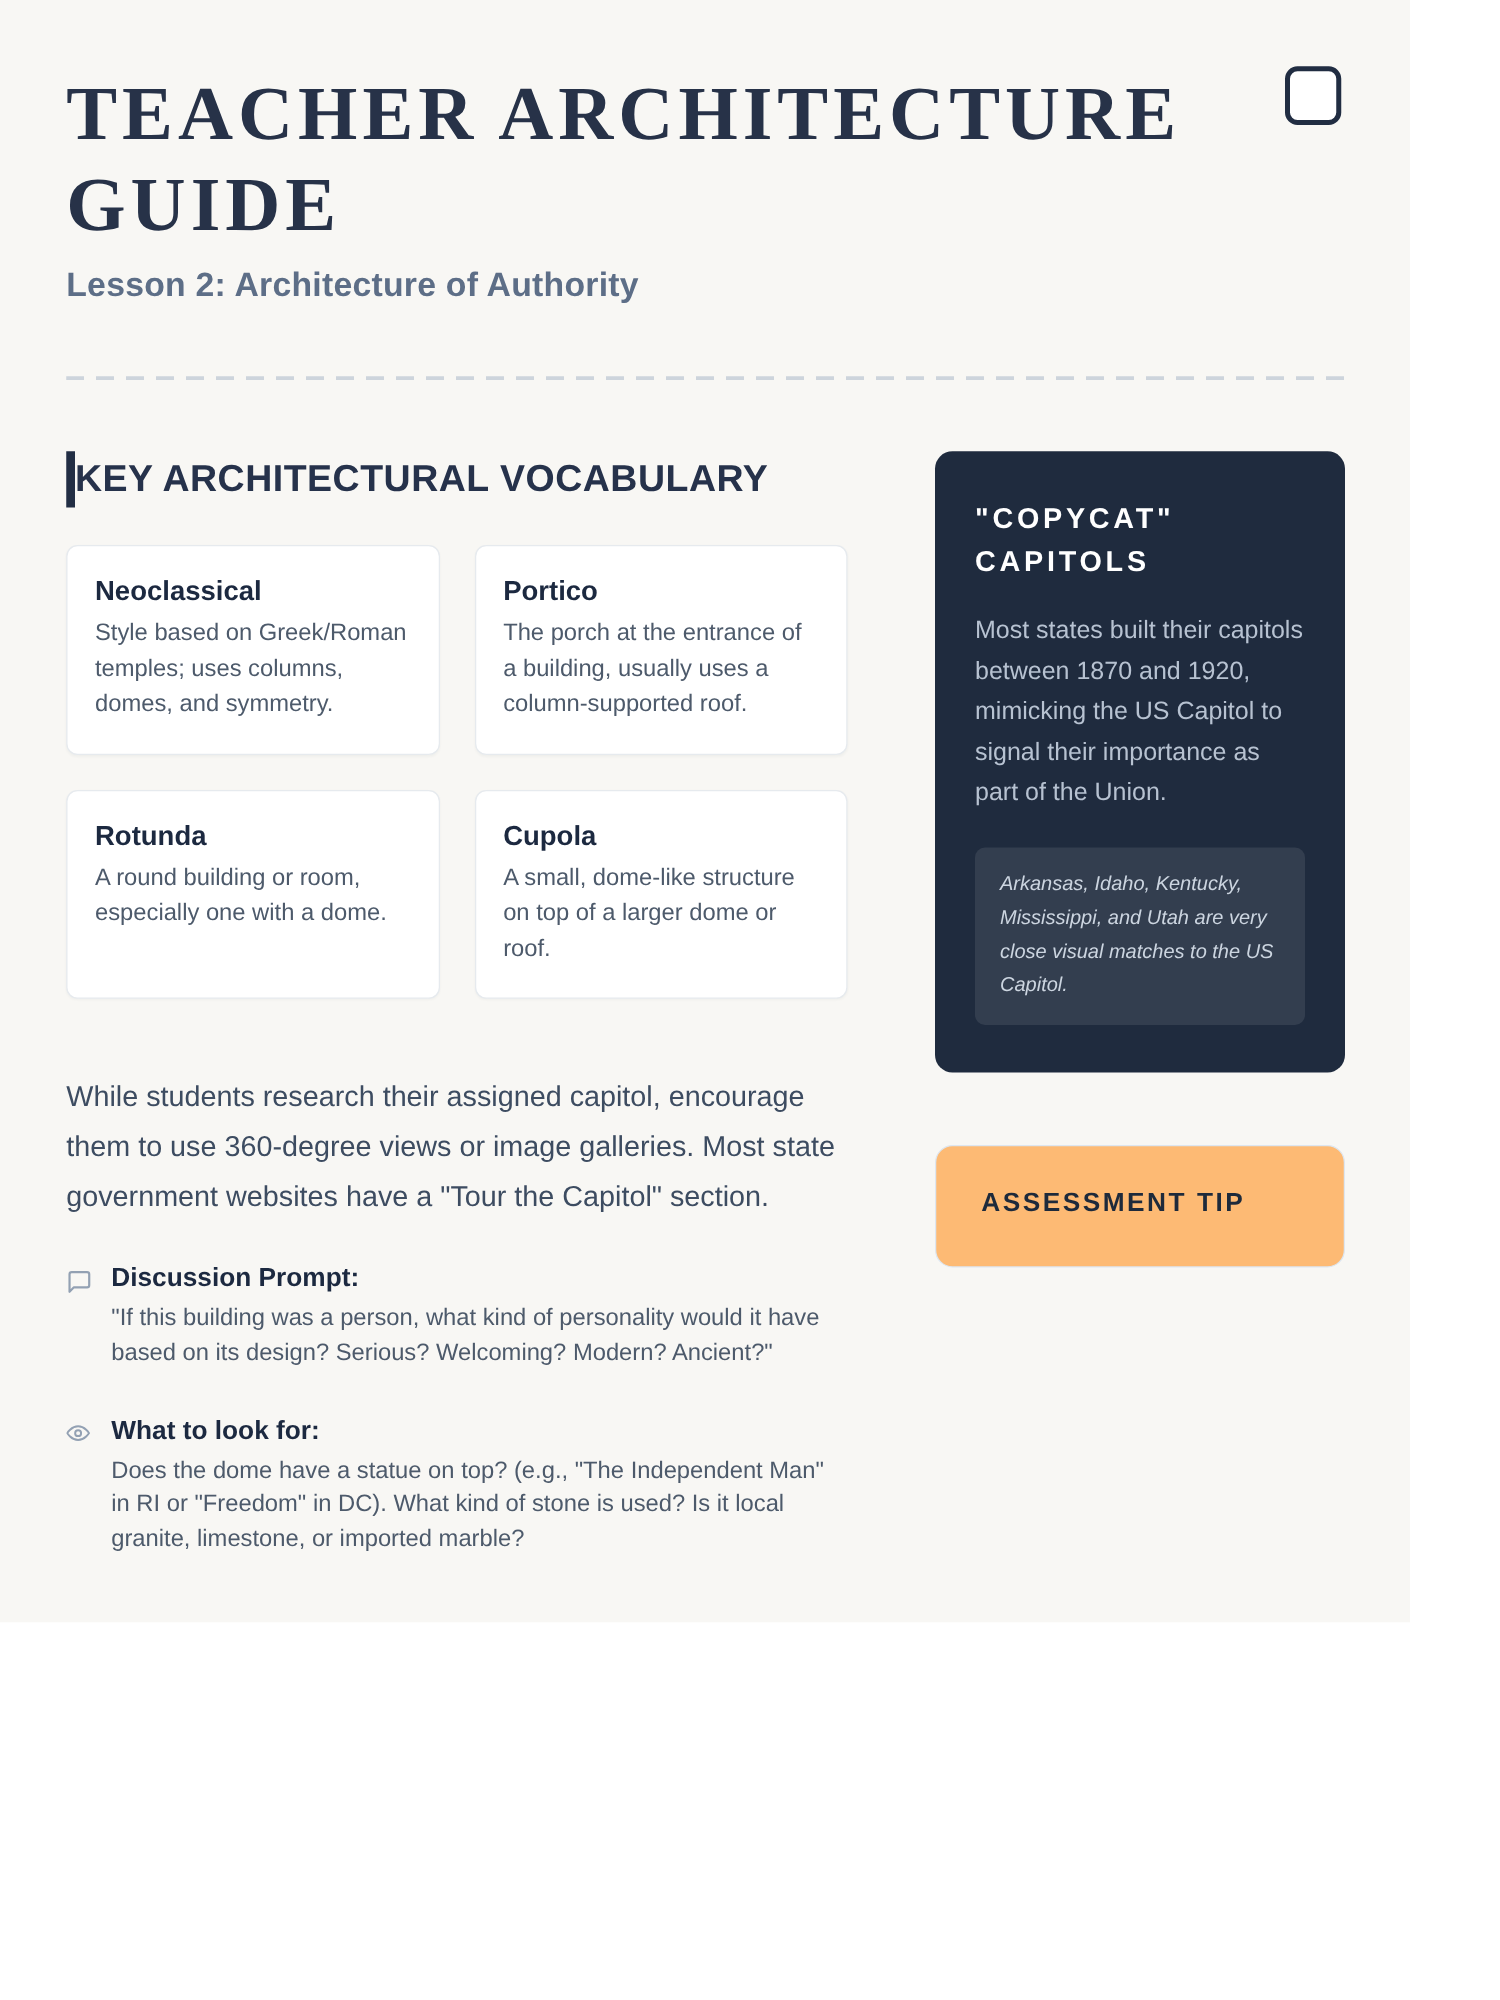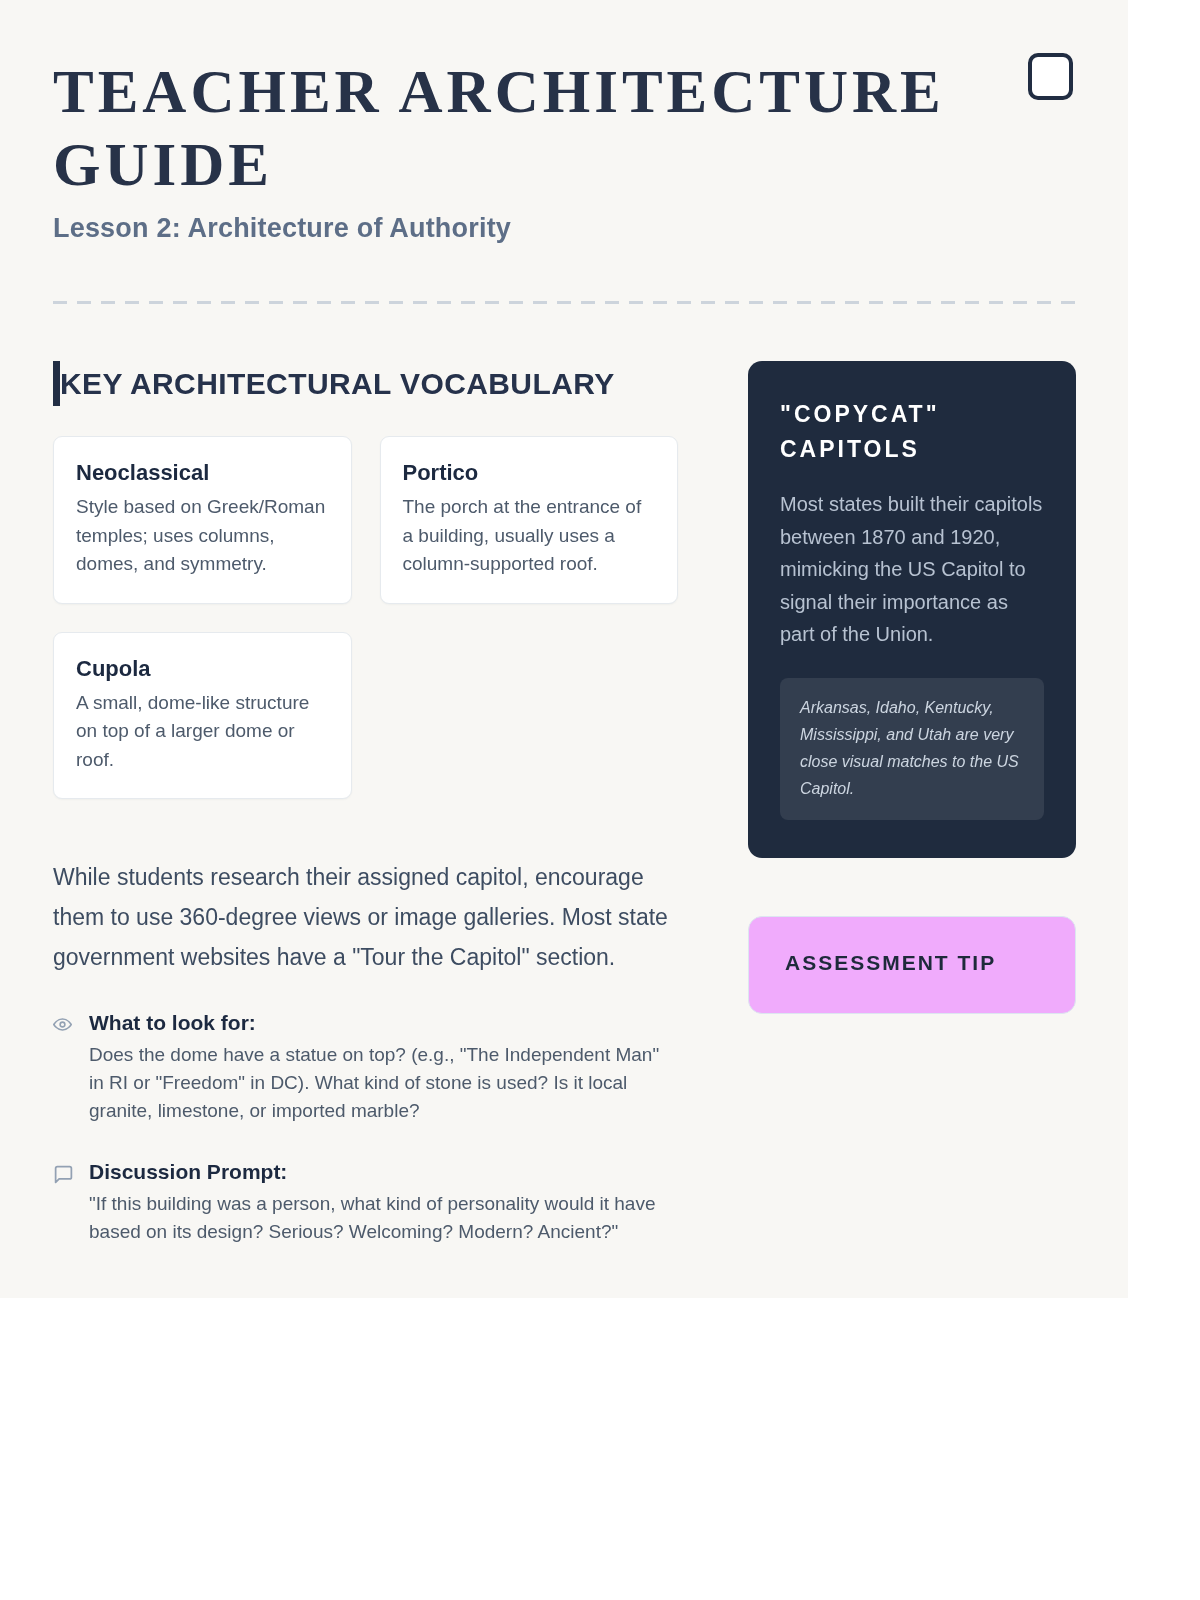--- a/index.html
+++ b/index.html
@@ -160,21 +160,21 @@
     border-radius: 8px;
     padding: 17px 20px;
     font-size: 16px;
     font-style: italic;
     line-height: 1.68;
     color: #ccd5e0;
   }
 
   .tip-card {
     margin-top: 58px;
-    background: #f0abfc;
+    background: #fdba74;
     border: 1px solid #dde6f0;
     border-radius: 14px;
     padding: 34px 36px 38px 36px;
   }
   .tip-card .tip-title {
     font-size: 21px;
     font-weight: 700;
     letter-spacing: 2px;
     color: #1e2a3b;
   }
@@ -208,56 +208,60 @@
       <div class="vocab-grid">
         <div class="vocab-card">
           <div class="term">Neoclassical</div>
           <div class="def">Style based on Greek/Roman temples; uses columns, domes, and symmetry.</div>
         </div>
         <div class="vocab-card">
           <div class="term">Portico</div>
           <div class="def">The porch at the entrance of a building, usually uses a column-supported roof.</div>
         </div>
         <div class="vocab-card">
+          <div class="term">Rotunda</div>
+          <div class="def">A round building or room, especially one with a dome.</div>
+        </div>
+        <div class="vocab-card">
           <div class="term">Cupola</div>
           <div class="def">A small, dome-like structure on top of a larger dome or roof.</div>
         </div>
       </div>
 
       <div class="tour-section">
 
         <p class="tour-intro">While students research their assigned capitol, encourage them to use 360-degree views or image galleries. Most state government websites have a "Tour the Capitol" section.</p>
 
         <div class="tour-list">
+
+          <div class="tour-item">
+            <div class="icon-col">
+              <svg width="21" height="21" viewBox="0 0 24 24" fill="none" stroke="currentColor" stroke-width="2" stroke-linecap="round" stroke-linejoin="round">
+                <path d="M21 15a2 2 0 0 1-2 2H7l-4 4V5a2 2 0 0 1 2-2h14a2 2 0 0 1 2 2z"></path>
+              </svg>
+            </div>
+            <div>
+              <div class="item-title">Discussion Prompt:</div>
+              <div class="item-text">"If this building was a person, what kind of personality would it have based on its design? Serious? Welcoming? Modern? Ancient?"</div>
+            </div>
+          </div>
 
           <div class="tour-item">
             <div class="icon-col">
               <svg width="19" height="19" viewBox="0 0 24 24" fill="none" stroke="currentColor" stroke-width="2" stroke-linecap="round" stroke-linejoin="round">
                 <path d="M1 12s4-7 11-7 11 7 11 7-4 7-11 7-11-7-11-7z"></path>
                 <circle cx="12" cy="12" r="3"></circle>
               </svg>
             </div>
             <div>
               <div class="item-title">What to look for:</div>
               <div class="item-text">Does the dome have a statue on top? (e.g., "The Independent Man" in RI or "Freedom" in DC). What kind of stone is used? Is it local granite, limestone, or imported marble?</div>
             </div>
           </div>
 
-          <div class="tour-item">
-            <div class="icon-col">
-              <svg width="21" height="21" viewBox="0 0 24 24" fill="none" stroke="currentColor" stroke-width="2" stroke-linecap="round" stroke-linejoin="round">
-                <path d="M21 15a2 2 0 0 1-2 2H7l-4 4V5a2 2 0 0 1 2-2h14a2 2 0 0 1 2 2z"></path>
-              </svg>
-            </div>
-            <div>
-              <div class="item-title">Discussion Prompt:</div>
-              <div class="item-text">"If this building was a person, what kind of personality would it have based on its design? Serious? Welcoming? Modern? Ancient?"</div>
-            </div>
-          </div>
-
         </div>
       </div>
     </div>
 
     <div class="col-right">
 
       <div class="dark-card">
         <div class="dark-title">"COPYCAT" CAPITOLS</div>
         <div class="dark-body">Most states built their capitols between 1870 and 1920, mimicking the US Capitol to signal their importance as part of the Union.</div>
         <div class="dark-note">Arkansas, Idaho, Kentucky, Mississippi, and Utah are very close visual matches to the US Capitol.</div>

